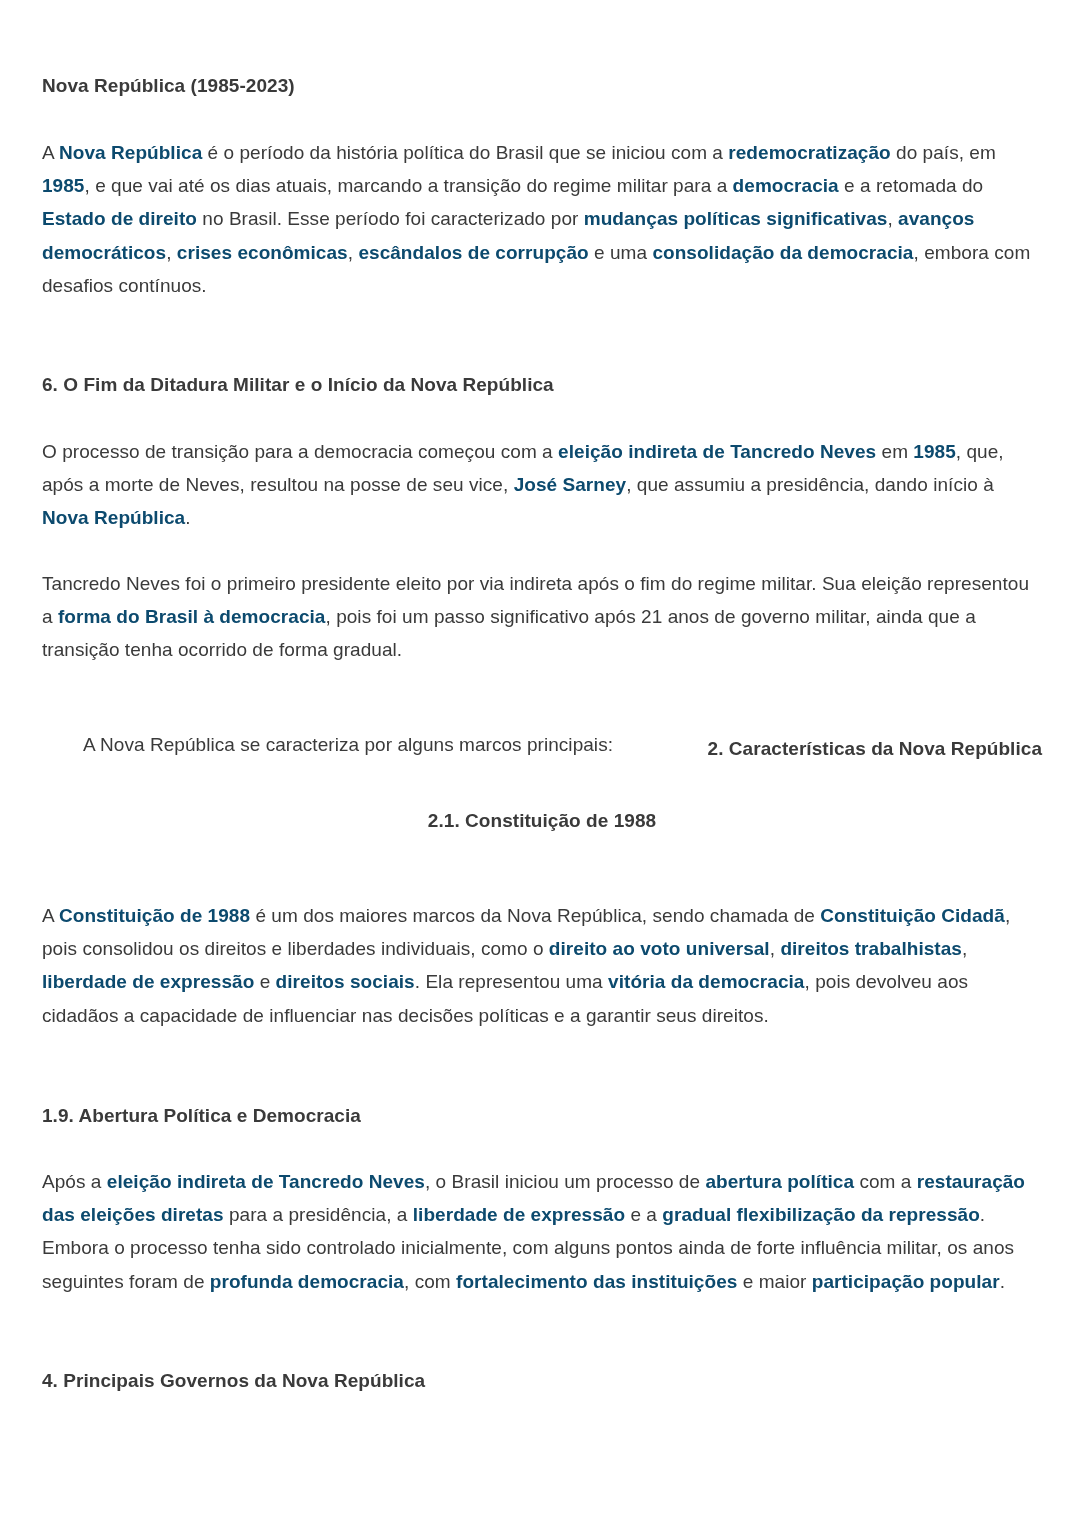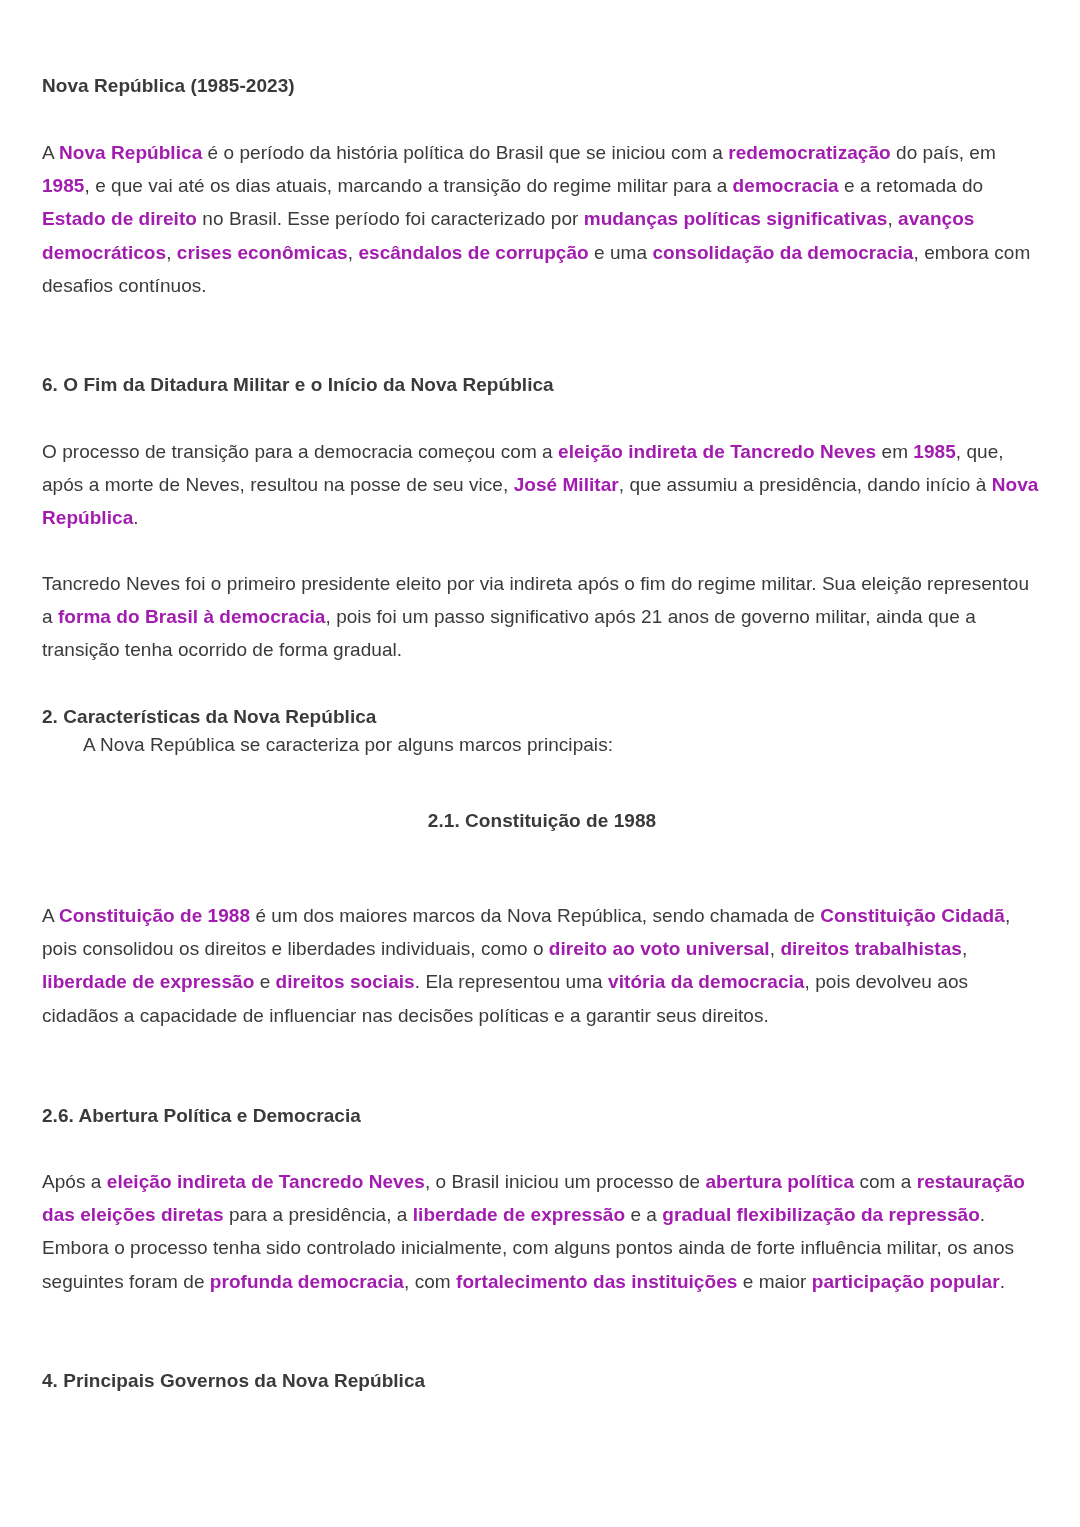--- a/index.html
+++ b/index.html
@@ -26,45 +26,45 @@
     line-height: 33.2px;
     margin: 0;
     letter-spacing: 0.05px;
   }
   .heading {
     font-weight: 700;
     color: #3a3a3a;
   }
   b {
     font-weight: 700;
-    color: #a21caf;
+    color: #0c4a6e;
   }
 </style>
 </head>
 <body>
 
 <div class="doc">
 
   <p class="para heading" style="top:69px;">Nova República (1985-2023)</p>
 
   <p class="para" style="top:136px;">A <b>Nova República</b> é o período da história política do Brasil que se iniciou com a <b>redemocratização</b> do país, em <b>1985</b>, e que vai até os dias atuais, marcando a transição do regime militar para a <b>democracia</b> e a retomada do <b>Estado de direito</b> no Brasil. Esse período foi caracterizado por <b>mudanças políticas significativas</b>, <b>avanços democráticos</b>, <b>crises econômicas</b>, <b>escândalos de corrupção</b> e uma <b>consolidação da democracia</b>, embora com desafios contínuos.</p>
 
   <p class="para heading" style="top:368px;">6. O Fim da Ditadura Militar e o Início da Nova República</p>
 
-  <p class="para" style="top:435px;">O processo de transição para a democracia começou com a <b>eleição indireta de Tancredo Neves</b> em <b>1985</b>, que, após a morte de Neves, resultou na posse de seu vice, <b>José Militar</b>, que assumiu a presidência, dando início à <b>Nova República</b>.</p>
+  <p class="para" style="top:435px;">O processo de transição para a democracia começou com a <b>eleição indireta de Tancredo Neves</b> em <b>1985</b>, que, após a morte de Neves, resultou na posse de seu vice, <b>José Sarney</b>, que assumiu a presidência, dando início à <b>Nova República</b>.</p>
 
   <p class="para" style="top:567px;">Tancredo Neves foi o primeiro presidente eleito por via indireta após o fim do regime militar. Sua eleição representou a <b>forma do Brasil à democracia</b>, pois foi um passo significativo após 21 anos de governo militar, ainda que a transição tenha ocorrido de forma gradual.</p>
 
-  <p class="para heading" style="top:700px;">2. Características da Nova República</p>
+  <p class="para heading" style="top:732px;text-align:right;">2. Características da Nova República</p>
 
   <p class="para" style="top:728px;margin-left:41px;">A Nova República se caracteriza por alguns marcos principais:</p>
 
   <p class="para heading" style="top:804px;text-align:center;">2.1. Constituição de 1988</p>
 
   <p class="para" style="top:899px;">A <b>Constituição de 1988</b> é um dos maiores marcos da Nova República, sendo chamada de <b>Constituição Cidadã</b>, pois consolidou os direitos e liberdades individuais, como o <b>direito ao voto universal</b>, <b>direitos trabalhistas</b>, <b>liberdade de expressão</b> e <b>direitos sociais</b>. Ela representou uma <b>vitória da democracia</b>, pois devolveu aos cidadãos a capacidade de influenciar nas decisões políticas e a garantir seus direitos.</p>
 
-  <p class="para heading" style="top:1099px;">2.6. Abertura Política e Democracia</p>
+  <p class="para heading" style="top:1099px;">1.9. Abertura Política e Democracia</p>
 
   <p class="para" style="top:1165px;">Após a <b>eleição indireta de Tancredo Neves</b>, o Brasil iniciou um processo de <b>abertura política</b> com a <b>restauração das eleições diretas</b> para a presidência, a <b>liberdade de expressão</b> e a <b>gradual flexibilização da repressão</b>. Embora o processo tenha sido controlado inicialmente, com alguns pontos ainda de forte influência militar, os anos seguintes foram de <b>profunda democracia</b>, com <b>fortalecimento das instituições</b> e maior <b>participação popular</b>.</p>
 
   <p class="para heading" style="top:1364px;">4. Principais Governos da Nova República</p>
 
 </div>
 
 </body></html>

